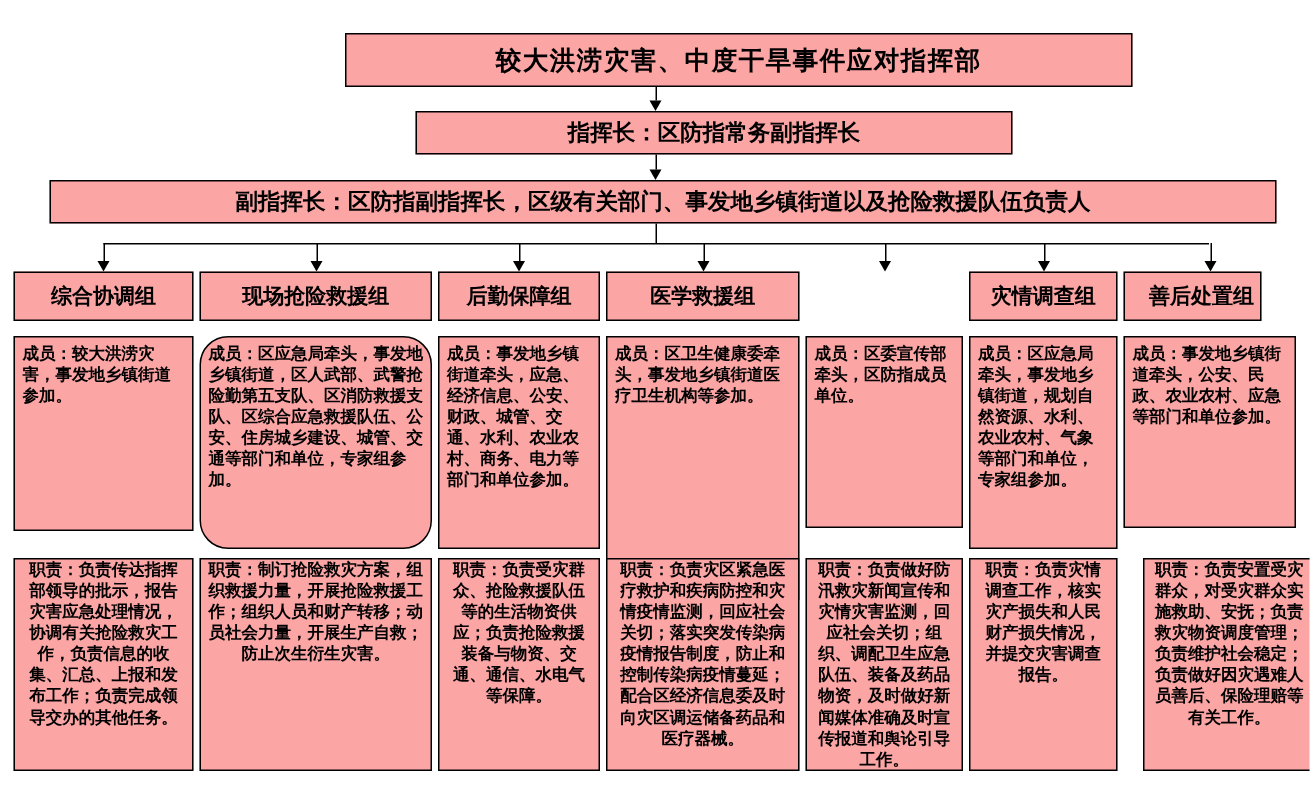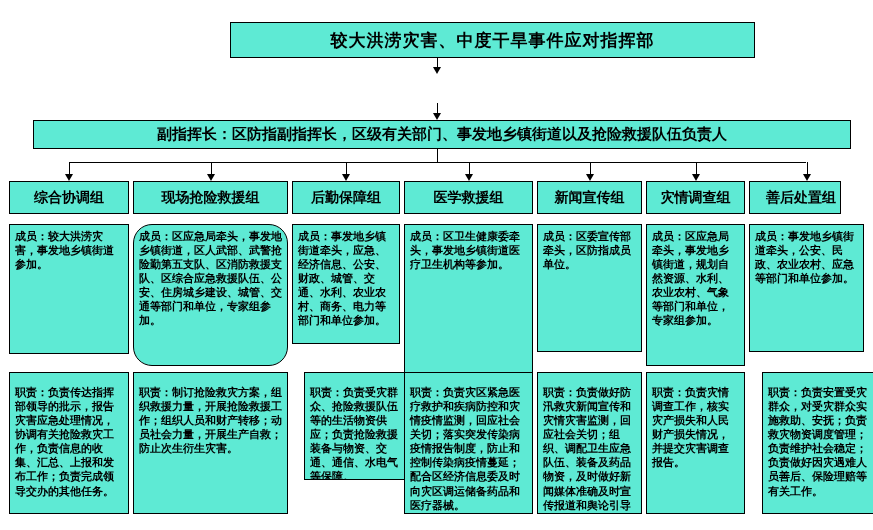--- a/index.html
+++ b/index.html
@@ -16,21 +16,21 @@
     overflow: hidden;
   }
   #chart {
     position: relative;
     width: 873px;
     height: 530px;
   }
   .box {
     position: absolute;
     border: 1px solid #000;
-    background: #5eead4;
+    background: #fca5a5;
     box-sizing: border-box;
     text-align: center;
     display: flex;
     align-items: center;
     justify-content: center;
   }
   .title-box {
     left: 230px;
     top: 22px;
     width: 525px;
@@ -69,24 +69,24 @@
     justify-content: flex-start;
     padding: 4px 5px 3px 5px;
     font-size: 11px;
     line-height: 1.28;
     font-weight: bold;
     overflow: hidden;
   }
   .duty-box {
     top: 372px;
     box-sizing: border-box;
-    text-align: left;
+    text-align: center;
     align-items: flex-start;
     justify-content: flex-start;
-    padding: 12px 5px 3px 5px;
+    padding: 0 5px 3px 5px;
     font-size: 11px;
     line-height: 1.28;
     font-weight: bold;
     overflow: hidden;
   }
   
   .vline {
     position: absolute;
     width: 1px;
     background: #000;
@@ -104,20 +104,21 @@
     border-right: 4px solid transparent;
     border-top: 7px solid #000;
   }
 </style>
 </head>
 <body>
 
 <div id="chart">
 
   <div class="box title-box">较大洪涝灾害、中度干旱事件应对指挥部</div>
+  <div class="box commander-box">指挥长：区防指常务副指挥长</div>
   <div class="box deputy-box">副指挥长：区防指副指挥长，区级有关部门、事发地乡镇街道以及抢险救援队伍负责人</div>
 
   <div id="connectors">
       <div class="vline" style="left: 437px; top: 58px; height: 9px;"></div>
       <div class="arrow-down" style="left: 433px; top: 67px;"></div>
       <div class="vline" style="left: 437px; top: 103px; height: 10px;"></div>
       <div class="arrow-down" style="left: 433px; top: 113px;"></div>
       <div class="vline" style="left: 437px; top: 149px; height: 13px;"></div>
       <div class="hline" style="left: 69px; top: 162px; width: 737px;"></div>
       <div class="vline" style="left: 69px; top: 162px; height: 12px;"></div>
@@ -133,33 +134,32 @@
       <div class="vline" style="left: 696px; top: 162px; height: 12px;"></div>
       <div class="arrow-down" style="left: 692px; top: 174px;"></div>
       <div class="vline" style="left: 807px; top: 162px; height: 12px;"></div>
       <div class="arrow-down" style="left: 803px; top: 174px;"></div>
     </div>
 
   <div class="box group-box" style="left:9px;width:120px;">综合协调组</div>
   <div class="box group-box" style="left:133px;width:155px;">现场抢险救援组</div>
   <div class="box group-box" style="left:292px;width:108px;">后勤保障组</div>
   <div class="box group-box" style="left:404px;width:129px;">医学救援组</div>
-  <div class="box group-box" style="left:537px;width:105px;">新闻宣传组</div>
   <div class="box group-box" style="left:646px;width:99px;">灾情调查组</div>
   <div class="box group-box" style="left:749px;width:92px;padding-left:12px;">善后处置组</div>
 
   <div class="box member-box" style="left:9px;width:120px;height:130px;">成员：较大洪涝灾害，事发地乡镇街道参加。</div>
   <div class="box member-box" style="left:133px;width:155px;height:142px;border-radius:19px;">成员：区应急局牵头，事发地乡镇街道，区人武部、武警抢险勤第五支队、区消防救援支队、区综合应急救援队伍、公安、住房城乡建设、城管、交通等部门和单位，专家组参加。</div>
-  <div class="box member-box" style="left:292px;width:108px;height:120px;">成员：事发地乡镇街道牵头，应急、经济信息、公安、财政、城管、交通、水利、农业农村、商务、电力等部门和单位参加。</div>
+  <div class="box member-box" style="left:292px;width:108px;height:142px;">成员：事发地乡镇街道牵头，应急、经济信息、公安、财政、城管、交通、水利、农业农村、商务、电力等部门和单位参加。</div>
   <div class="box member-box" style="left:404px;width:129px;height:176px;">成员：区卫生健康委牵头，事发地乡镇街道医疗卫生机构等参加。</div>
   <div class="box member-box" style="left:537px;width:105px;height:128px;">成员：区委宣传部牵头，区防指成员单位。</div>
   <div class="box member-box" style="left:646px;width:99px;height:142px;">成员：区应急局牵头，事发地乡镇街道，规划自然资源、水利、农业农村、气象等部门和单位，专家组参加。</div>
   <div class="box member-box" style="left:749px;width:115px;height:128px;">成员：事发地乡镇街道牵头，公安、民政、农业农村、应急等部门和单位参加。</div>
 
   <div class="box duty-box" style="left:9px;width:120px;height:142px;">职责：负责传达指挥部领导的批示，报告灾害应急处理情况，协调有关抢险救灾工作，负责信息的收集、汇总、上报和发布工作；负责完成领导交办的其他任务。</div>
   <div class="box duty-box" style="left:133px;width:155px;height:142px;">职责：制订抢险救灾方案，组织救援力量，开展抢险救援工作；组织人员和财产转移；动员社会力量，开展生产自救；防止次生衍生灾害。</div>
-  <div class="box duty-box" style="left:304px;width:108px;height:108px;">职责：负责受灾群众、抢险救援队伍等的生活物资供应；负责抢险救援装备与物资、交通、通信、水电气等保障。</div>
+  <div class="box duty-box" style="left:292px;width:108px;height:142px;">职责：负责受灾群众、抢险救援队伍等的生活物资供应；负责抢险救援装备与物资、交通、通信、水电气等保障。</div>
   <div class="box duty-box" style="left:404px;width:129px;height:142px;">职责：负责灾区紧急医疗救护和疾病防控和灾情疫情监测，回应社会关切；落实突发传染病疫情报告制度，防止和控制传染病疫情蔓延；配合区经济信息委及时向灾区调运储备药品和医疗器械。</div>
   <div class="box duty-box" style="left:537px;width:105px;height:142px;">职责：负责做好防汛救灾新闻宣传和灾情灾害监测，回应社会关切；组织、调配卫生应急队伍、装备及药品物资，及时做好新闻媒体准确及时宣传报道和舆论引导工作。</div>
   <div class="box duty-box" style="left:646px;width:99px;height:142px;">职责：负责灾情调查工作，核实灾产损失和人民财产损失情况，并提交灾害调查报告。</div>
   <div class="box duty-box" style="left:749px;width:115px;height:142px;margin-left:13px;">职责：负责安置受灾群众，对受灾群众实施救助、安抚；负责救灾物资调度管理；负责维护社会稳定；负责做好因灾遇难人员善后、保险理赔等有关工作。</div>
 
 </div>
 
 </body></html>

